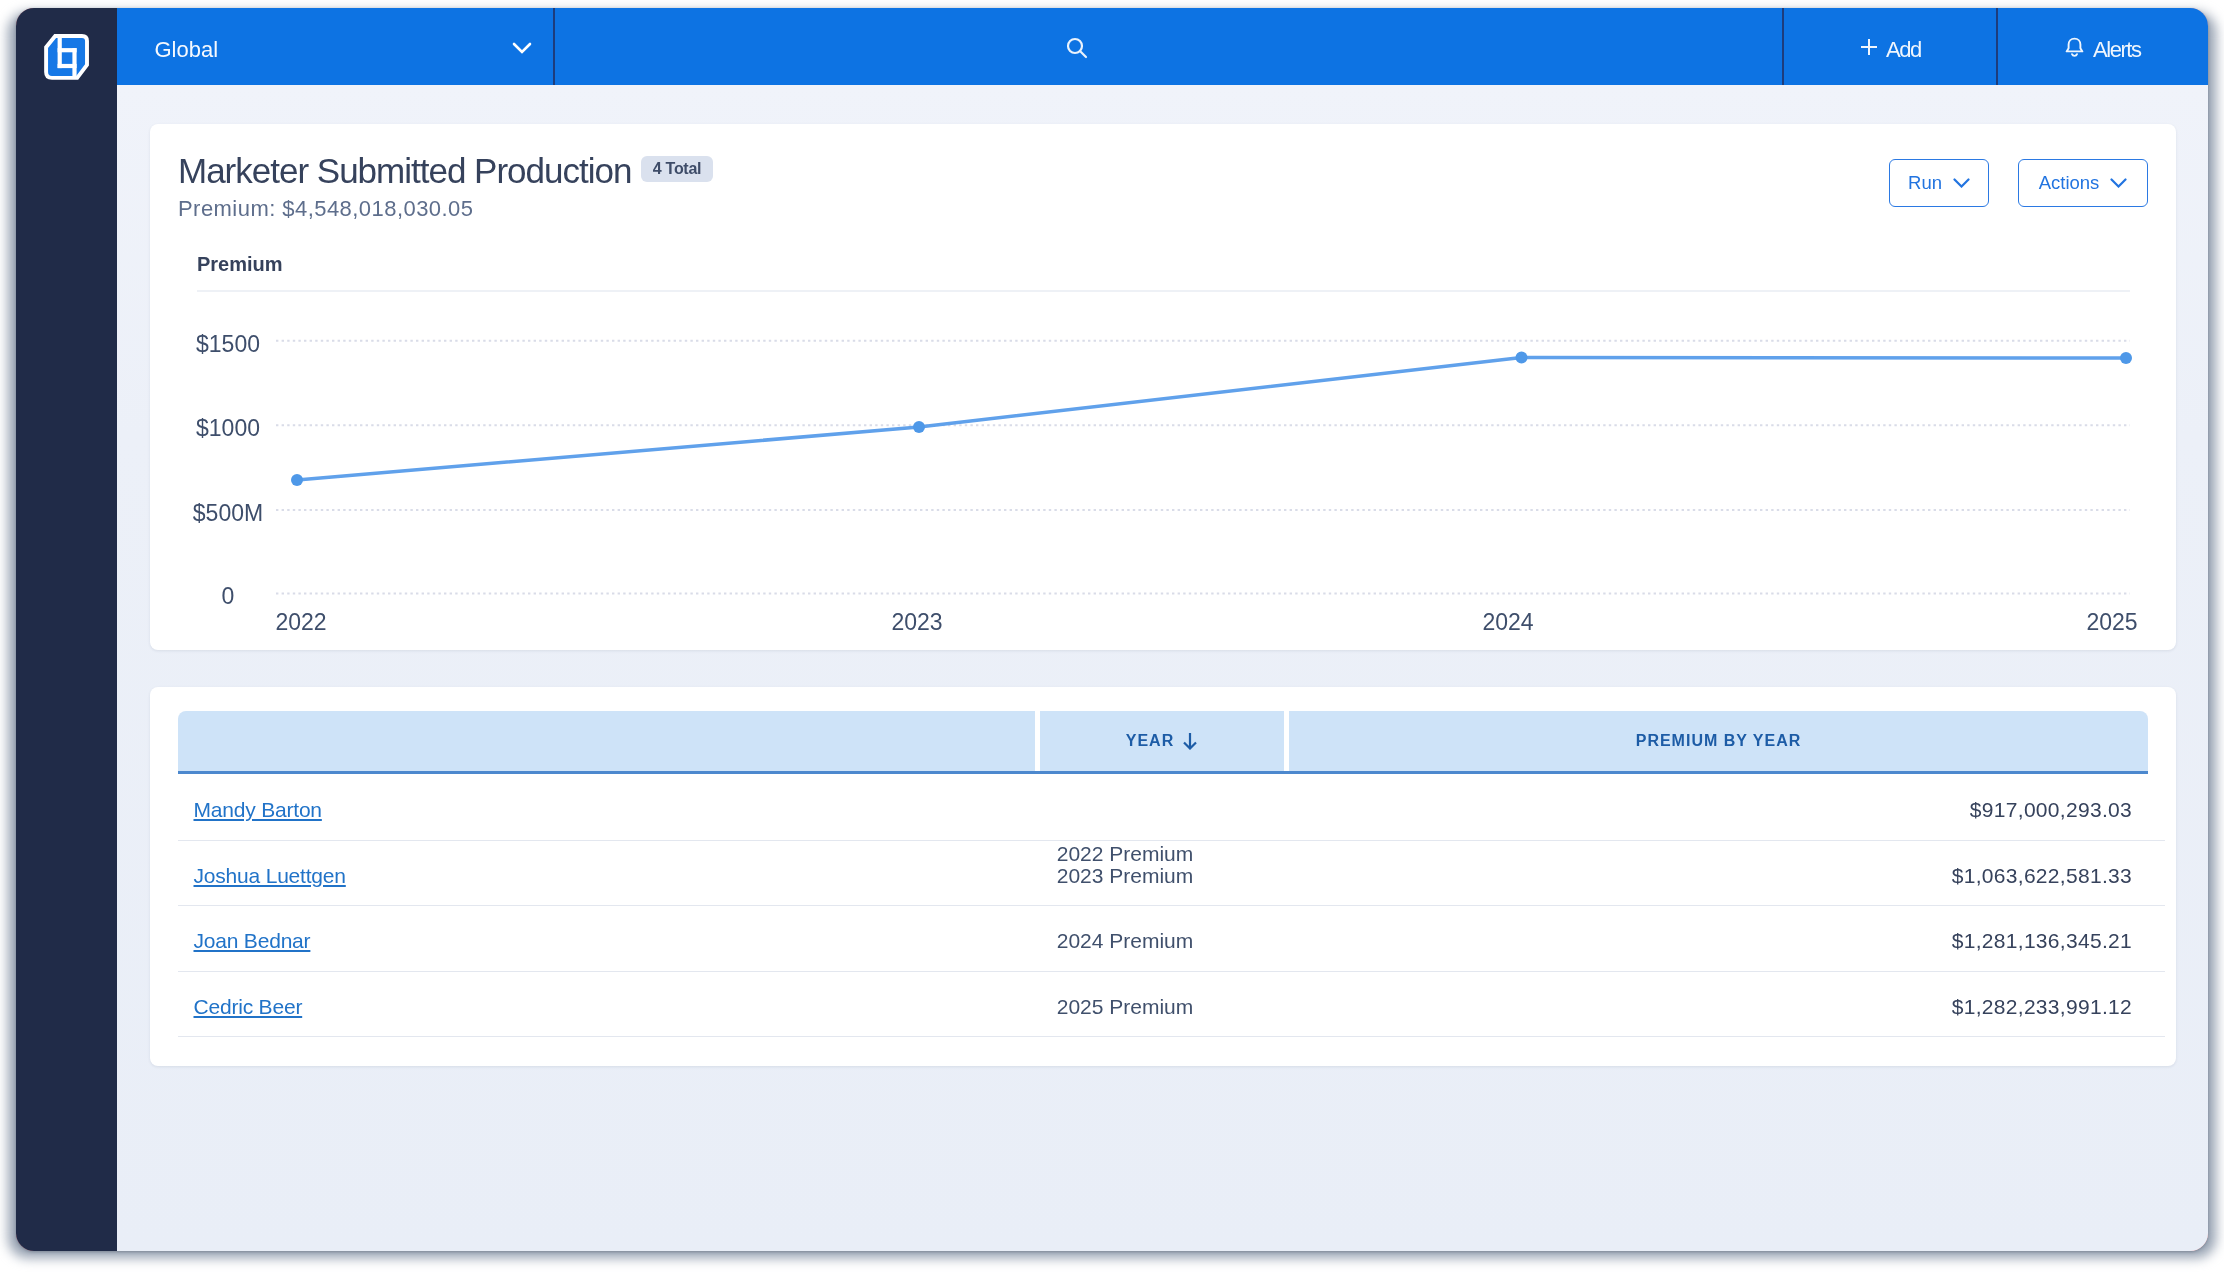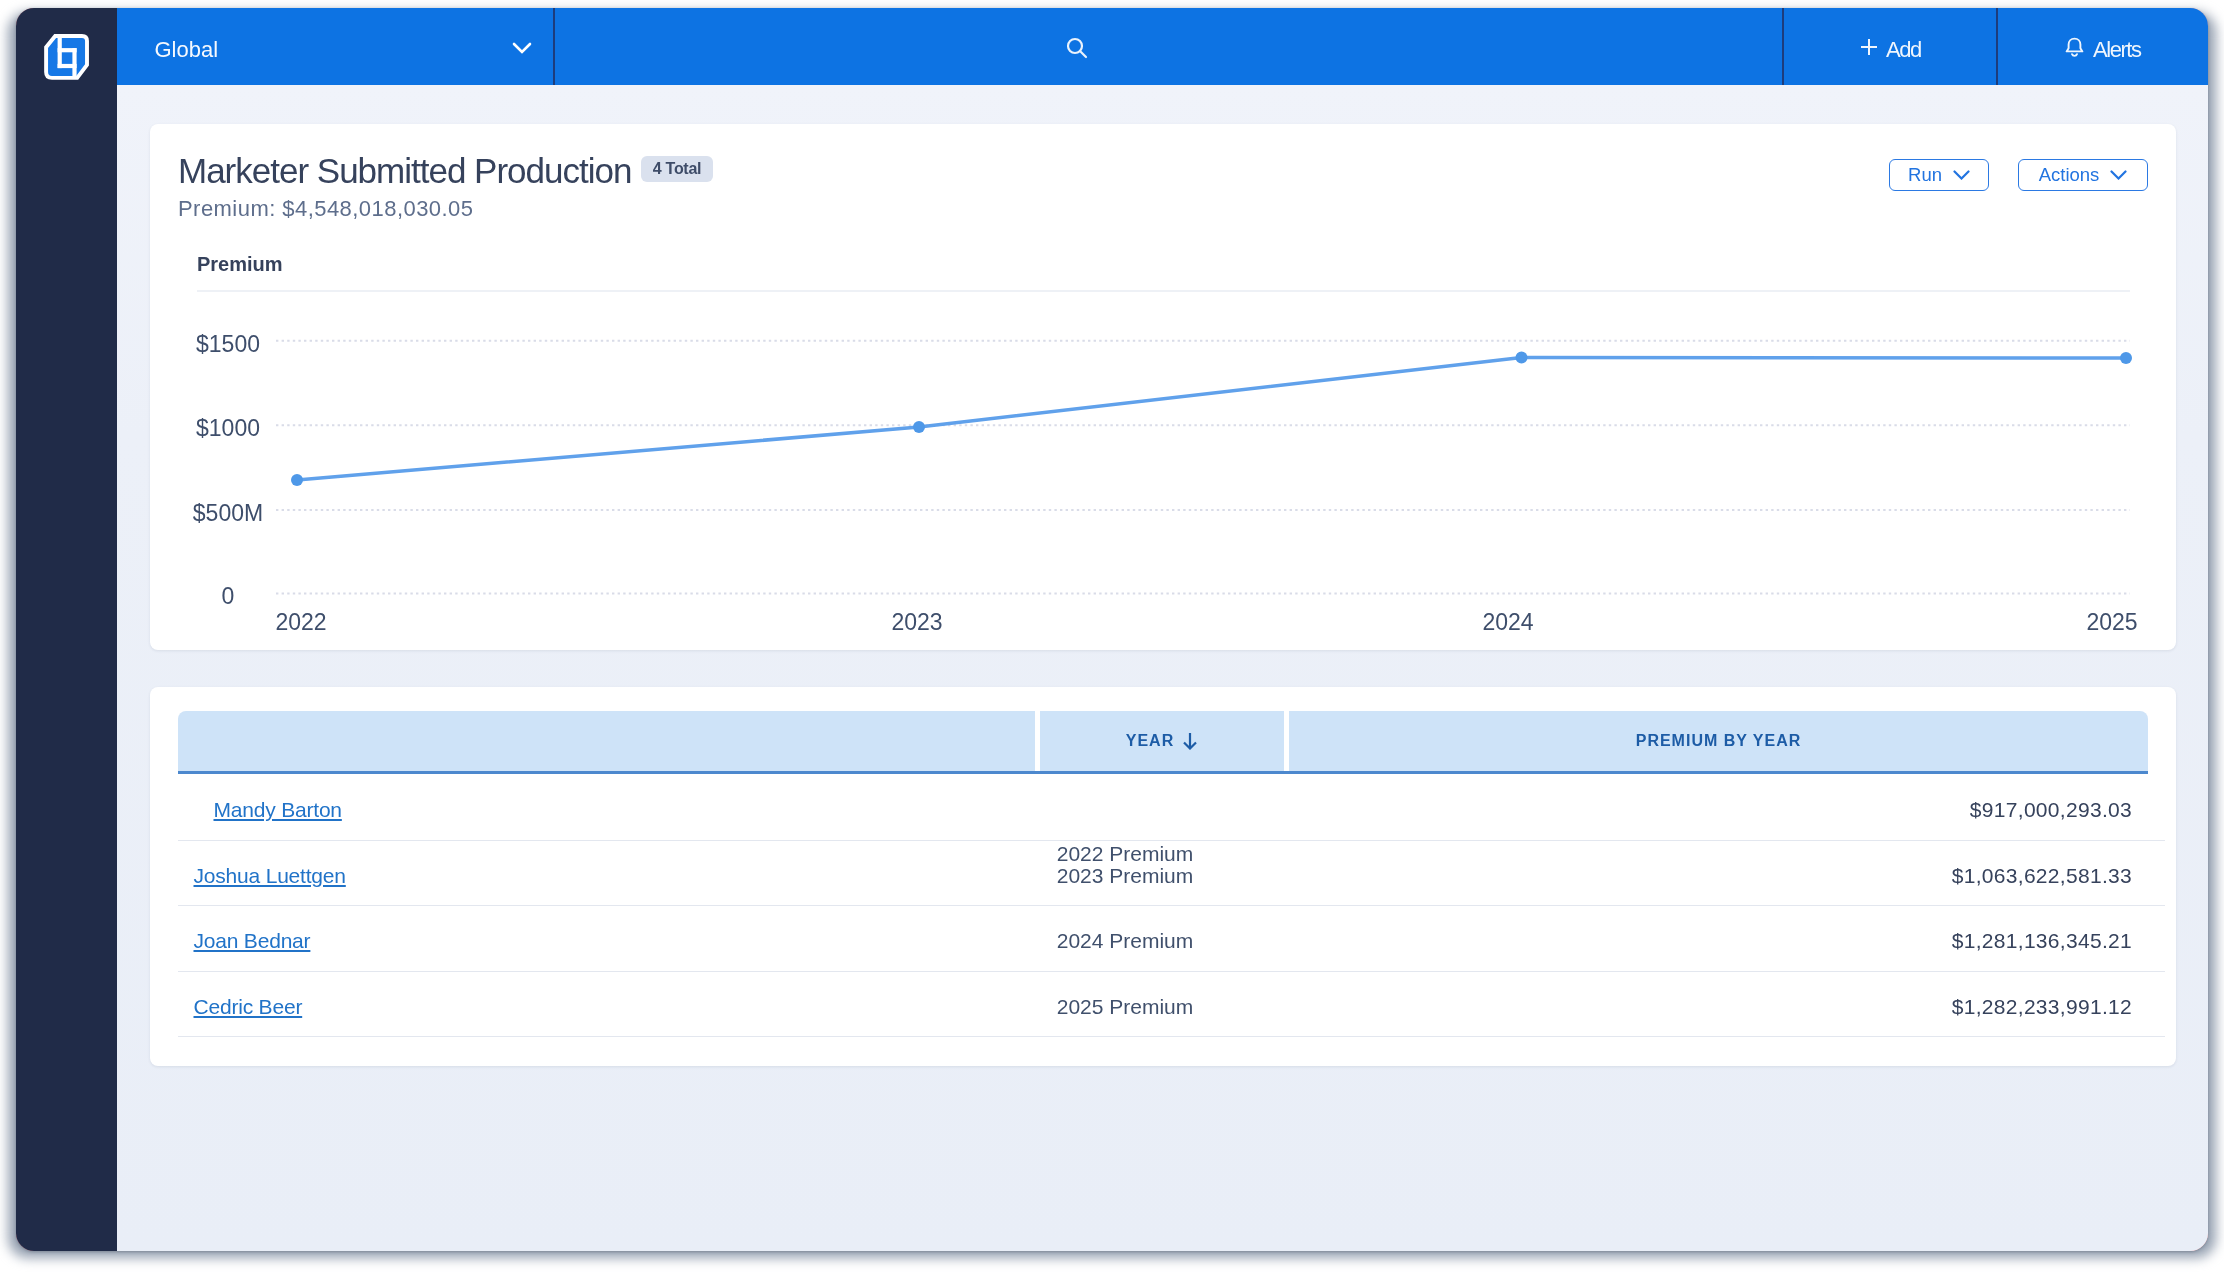--- a/index.html
+++ b/index.html
@@ -19,21 +19,21 @@
   .topbar .txt { position:absolute; top:3px; height:77px; display:flex; align-items:center; font-size:22px; }
   
   .content { position:absolute; left:101px; top:77px; width:2091px; height:1166px; background:linear-gradient(180deg,#f0f3fa 0%, #ecf0f8 30%, #e9eef7 100%); }
   .card { position:absolute; background:#ffffff; border-radius:8px; box-shadow:0 1px 3px rgba(40,55,90,0.10); }
   #card1 { left:33px; top:39px; width:2026px; height:526px;padding-left:32px; }
   #card2 { left:33px; top:602px; width:2026px; height:379px; }
   .title { position:absolute; left:28px; top:26.8px; font-size:35px; letter-spacing:-1.0px; color:#36425c; line-height:40px; }
   .badge { position:absolute; left:491px; top:32px; width:72px; height:26px; background:#dae1ee; border-radius:6px;
            color:#3e4c68; font-size:16px; font-weight:bold; display:flex; align-items:center; justify-content:center; letter-spacing:-0.3px;}
   .subtitle { position:absolute; left:28px; top:71.5px; font-size:22px; letter-spacing:0.45px; color:#5e6e8c; line-height:26px; }
-  .btn { position:absolute; top:35px; height:32px; border:1.5px solid #2b79e3; border-radius:6px; color:#2274e0;
+  .btn { position:absolute; top:35px; height:48px; border:1.5px solid #2b79e3; border-radius:6px; color:#2274e0;
          font-size:18.5px; display:flex; align-items:center; justify-content:center; gap:11px; background:#fff; }
   #btnRun { left:1739px; width:100px; }
   #btnActions { left:1868px; width:130px; }
   
   .thead { position:absolute; left:28px; top:24px; width:1970px; height:63px; background:#cee3f8; border-radius:8px 8px 0 0;
            border-bottom:3px solid #4c88ce; }
   .th { position:absolute; top:0; height:60px; display:flex; align-items:center; justify-content:center;
         font-size:16px; font-weight:bold; letter-spacing:1.0px; color:#1d5ca6; }
   .gap { position:absolute; top:0; width:5px; height:60px; background:#ffffff; }
   .rowline { position:absolute; left:28px; width:1987px; height:1px; background:#e3e7ef; }
@@ -126,21 +126,21 @@
         <div class="gap" style="left:857px;"></div>
         <div class="th" style="left:862px; width:244px;">YEAR
           <svg width="16" height="18" viewBox="0 0 16 18" style="margin-left:8px;">
               <path d="M8 1 V16 M2 10.5 L8 16.5 L14 10.5" fill="none" stroke="#1d5ca6" stroke-width="2.2"></path>
             </svg>
         </div>
         <div class="gap" style="left:1106px;"></div>
         <div class="th" style="left:1111px; width:859px;">PREMIUM BY YEAR</div>
       </div>
       <div class="rows">
-        <div class="link" style="left:43.5px; top:111px;margin-left:20px;">Mandy Barton</div>
+        <div class="link" style="left:43.5px; top:111px;">Mandy Barton</div>
         <div class="year" style="left:825px; top:111px;margin-top:44px;">2022 Premium</div>
         <div class="val" style="top:111px; width:500px; left:1482px;">$917,000,293.03</div>
         <div class="rowline" style="top:152.5px;"></div>
         <div class="link" style="left:43.5px; top:176.5px;">Joshua Luettgen</div>
         <div class="year" style="left:825px; top:176.5px;">2023 Premium</div>
         <div class="val" style="top:176.5px; width:500px; left:1482px;">$1,063,622,581.33</div>
         <div class="rowline" style="top:218.2px;"></div>
         <div class="link" style="left:43.5px; top:242px;">Joan Bednar</div>
         <div class="year" style="left:825px; top:242px;">2024 Premium</div>
         <div class="val" style="top:242px; width:500px; left:1482px;">$1,281,136,345.21</div>

